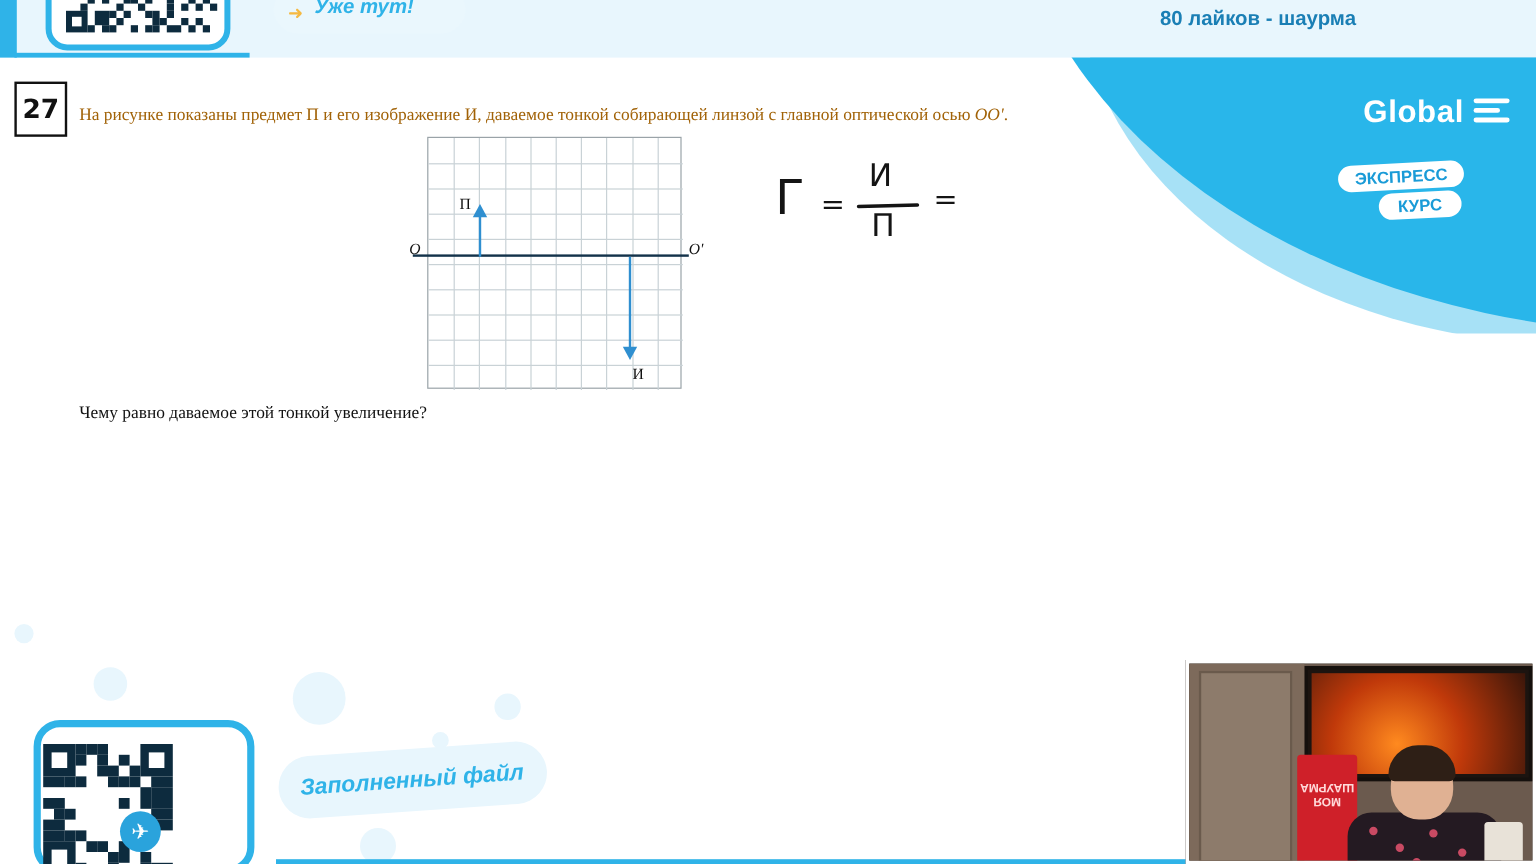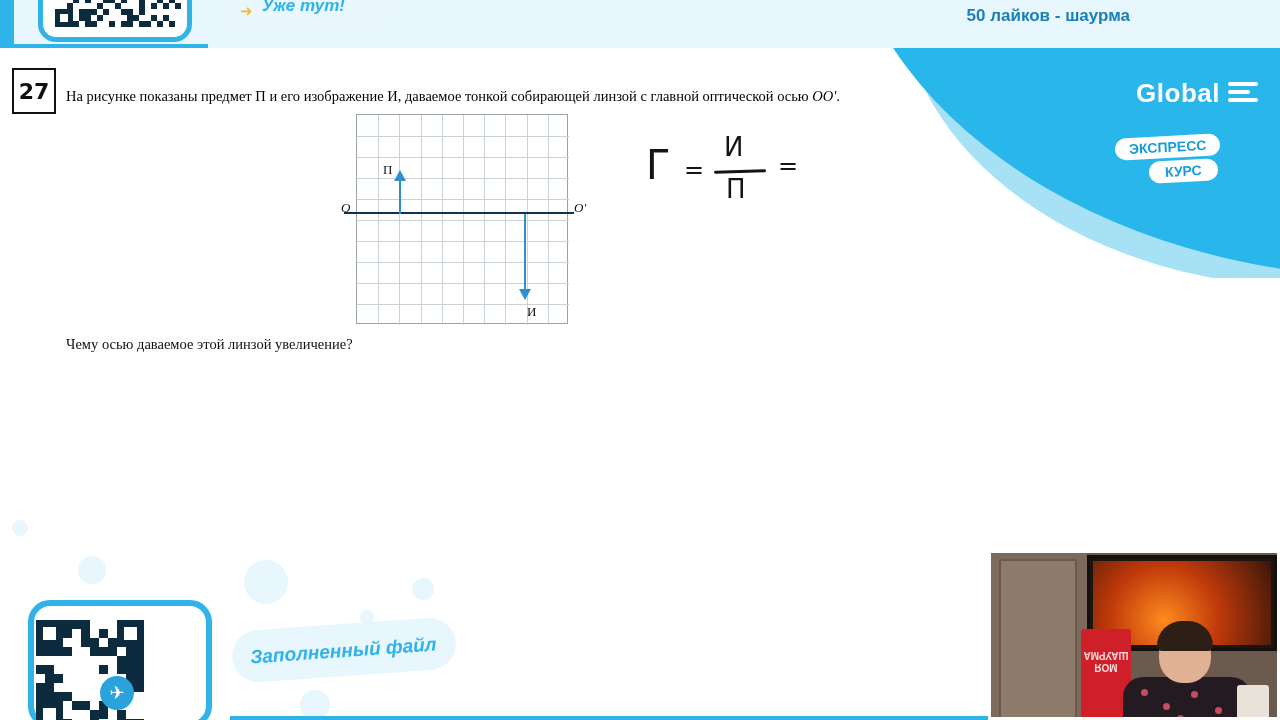--- a/index.html
+++ b/index.html
@@ -76,21 +76,21 @@
   }
 
   
   #task-number-box{
     position:absolute;left:12px;top:68px;width:40px;height:42px;
     border:2px solid #111;display:flex;align-items:center;justify-content:center;
     font-family:"DejaVu Sans",sans-serif;font-size:22px;font-weight:bold;color:#111;
   }
   #task-text{
     position:absolute;left:66px;top:88px;width:880px;
-    font-family:"Liberation Serif",serif;font-size:14.5px;color:#000000;
+    font-family:"Liberation Serif",serif;font-size:14.5px;color:#a16207;
   }
   #task-text .ital{font-style:italic;}
   #question-text{
     position:absolute;left:66px;top:336px;width:700px;
     font-family:"Liberation Serif",serif;font-size:14.5px;color:#111;
   }
 
   
   #figure{
     position:absolute;left:356px;top:114px;width:212px;height:210px;
@@ -263,21 +263,21 @@
       <div class="qrcell" style="left: 102px; top: 48px; width: 6px; height: 6px;"></div>
       <div class="qrcell" style="left: 114px; top: 48px; width: 6px; height: 6px;"></div>
       <div class="qrcell" style="left: 0px; top: 36px; width: 18px; height: 18px; background: transparent; border: 5px solid rgb(13, 43, 62); box-sizing: border-box;"></div>
     </div>
 </div>
 <div id="underline-blue"></div>
 
 <div id="pill-uzhe"></div>
 <span id="pill-uzhe-arrow">➜</span>
 <span id="pill-uzhe-text">Уже тут!</span>
-<span id="likes-text">50 лайков - шаурма</span>
+<span id="likes-text">80 лайков - шаурма</span>
 
 <div id="corner-wrap">
   <div id="corner-shape2"></div>
   <div id="corner-shape"></div>
 </div>
 <span id="global-logo">Global</span>
 <div id="global-bars">
   <div class="gbar" style="top:2px;width:30px;"></div>
   <div class="gbar" style="top:10px;width:22px;"></div>
   <div class="gbar" style="top:18px;width:30px;"></div>
@@ -325,21 +325,21 @@
 
 <div id="formula">
   <span id="f-gamma">Г</span>
   <span id="f-eq1">=</span>
   <span id="f-num">И</span>
   <div id="f-bar"></div>
   <span id="f-den">П</span>
   <span id="f-eq2">=</span>
 </div>
 
-<div id="question-text">Чему осью даваемое этой линзой увеличение?</div>
+<div id="question-text">Чему равно даваемое этой тонкой увеличение?</div>
 
 <div class="bubble" style="left:78px;top:556px;width:28px;height:28px;"></div>
 <div class="bubble" style="left:12px;top:520px;width:16px;height:16px;"></div>
 <div class="bubble" style="left:244px;top:560px;width:44px;height:44px;"></div>
 <div class="bubble" style="left:360px;top:610px;width:14px;height:14px;"></div>
 <div class="bubble" style="left:412px;top:578px;width:22px;height:22px;"></div>
 <div class="bubble" style="left:300px;top:690px;width:30px;height:30px;"></div>
 
 <div id="qr-bottom"></div>
 <div id="qr-bottom-inner">

